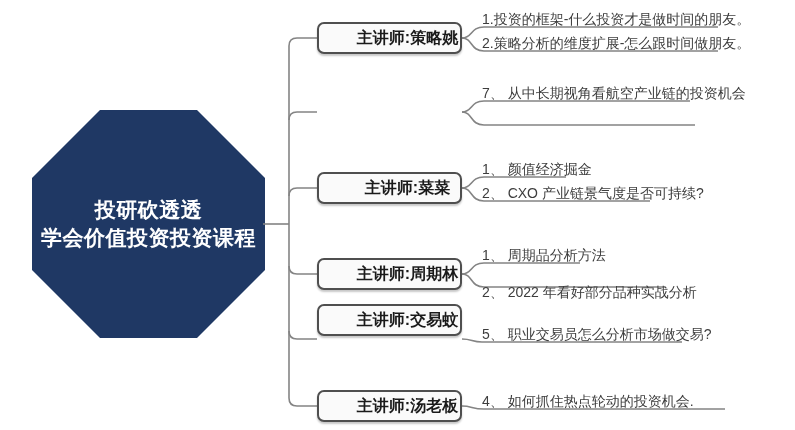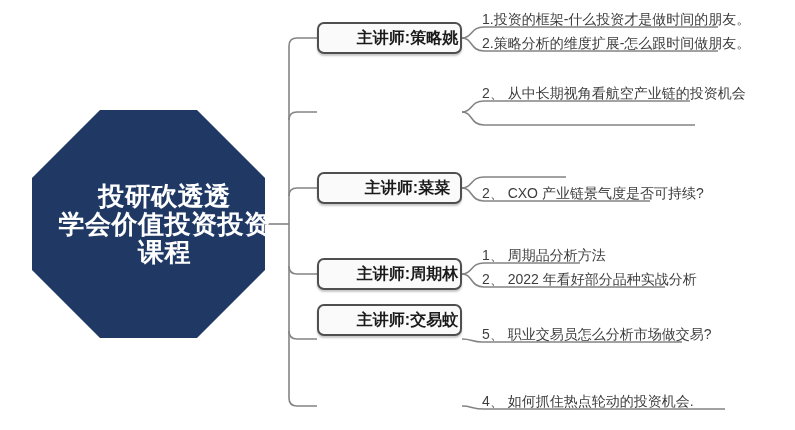--- a/index.html
+++ b/index.html
@@ -8,22 +8,22 @@
     background:var(--background,#fff);
     font-family:"Liberation Sans","DejaVu Sans",sans-serif;
     overflow:hidden;
   }
   svg.links { position:absolute; left:0; top:0; width:795px; height:430px; }
   .link { fill:none; stroke:var(--connector,#848484); stroke-width:1.6px; stroke-linecap:butt; }
   .root-shape { fill:var(--root-fill,#1F3864); stroke:none; }
   .root-label {
     position:absolute; left:32px; top:110px; width:233px; height:228px;
     display:flex; flex-direction:column; justify-content:center; align-items:center;
-    color:var(--root-text,#fff); font-weight:bold; font-size:26px; line-height:28px;
-    text-align:center; letter-spacing:0.5px;margin-left:16px;
+    color:var(--root-text,#fff); font-weight:bold; font-size:21px; line-height:28px;
+    text-align:center; letter-spacing:0.5px;
   }
   .speaker-box {
     position:absolute; left:317px; width:145px; height:32px; box-sizing:border-box;
     background:var(--box-fill,#fafafa);
     border:2px solid var(--box-border,#4f4f4f);
     border-radius:7px;
     box-shadow:0 2px 2px rgba(0,0,0,0.22);
     display:flex; align-items:center; justify-content:center;
     color:var(--box-text,#1a1a1a); font-weight:bold; font-size:16px; white-space:nowrap;padding-left:36px;
   }
@@ -79,28 +79,32 @@
     </div>
   <div class="speaker-box" style="top:172px">
       <span>主讲师:菜菜</span>
     </div>
   <div class="speaker-box" style="top:258px">
       <span>主讲师:周期林</span>
     </div>
   <div class="speaker-box" style="top:304px">
       <span>主讲师:交易蚊</span>
     </div>
+  <div class="speaker-box" style="top:390px">
+      <span>主讲师:汤老板</span>
+    </div>
 
   <div class="topic" style="top:11px">1.投资的框架-什么投资才是做时间的朋友。</div>
   <div class="topic" style="top:35px">2.策略分析的维度扩展-怎么跟时间做朋友。</div>
 
-  <div class="topic" style="top:85px">2、 从中长期视角看航空产业链的投资机会</div>
+  <div class="topic" style="top:85px">7、 从中长期视角看航空产业链的投资机会</div>
 
+  <div class="topic" style="top:161px">1、 颜值经济掘金</div>
   <div class="topic" style="top:185px">2、 CXO 产业链景气度是否可持续?</div>
 
   <div class="topic" style="top:247px">1、 周期品分析方法</div>
-  <div class="topic" style="top:271px">2、 2022 年看好部分品种实战分析</div>
+  <div class="topic" style="top:284px">2、 2022 年看好部分品种实战分析</div>
 
   <div class="topic" style="top:326px">5、 职业交易员怎么分析市场做交易?</div>
 
   <div class="topic" style="top:393px">4、 如何抓住热点轮动的投资机会.</div>
 
 </div>
 
 </body></html>

